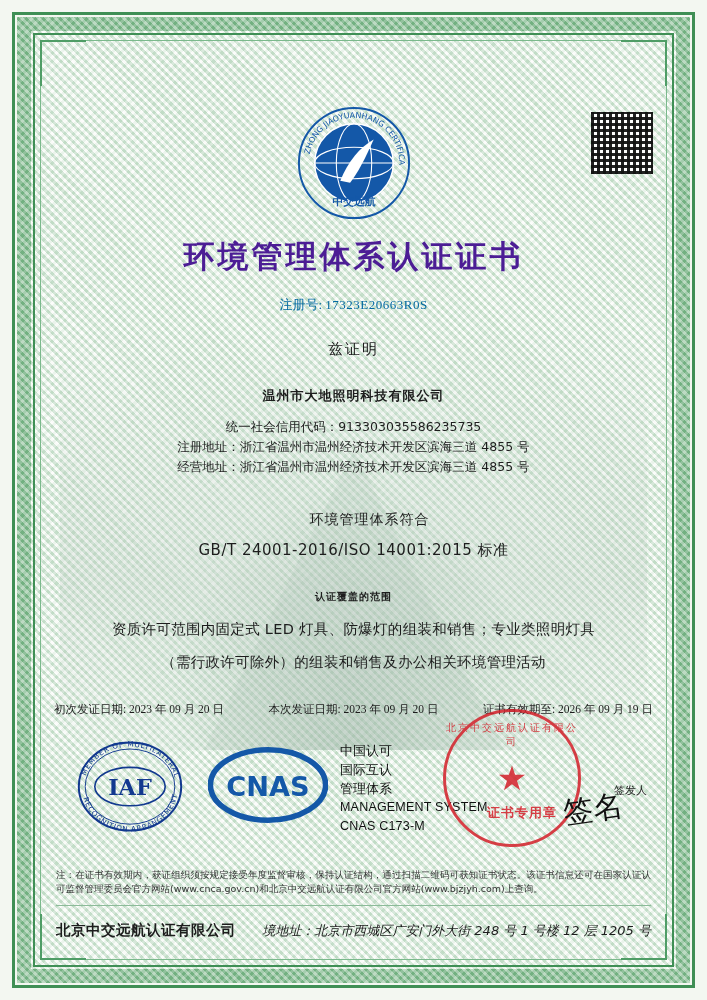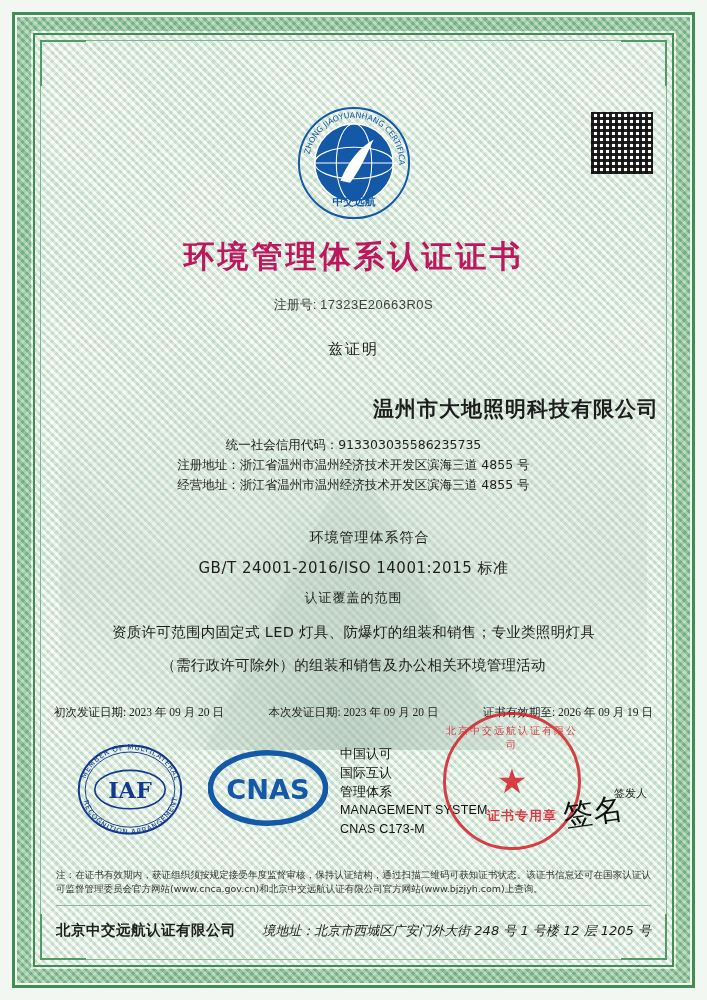--- a/index.html
+++ b/index.html
@@ -126,43 +126,42 @@
     background-blend-mode: multiply;
     opacity: 0.92;
   }
 
   .title {
     font-family: "DejaVu Sans", sans-serif;
     font-size: 31px;
     font-weight: bold;
     letter-spacing: 3px;
     margin-top: 12px;
-    color: #be185d;
+    color: #4c1d95;
   }
   .regline {
-    font-family: Liberation Sans, sans-serif;
+    font-family: Liberation Serif, serif;
     font-size: 13px;
     margin-top: 18px;
-    color: #404040;
+    color: #0369a1;
   }
   .regline .num { letter-spacing: 0.5px; }
 
   .hereby {
     font-family: "DejaVu Sans", sans-serif;
     font-size: 15px;
     margin-top: 26px;
     letter-spacing: 2px;
   }
   .company {
     font-family: "DejaVu Sans", sans-serif;
-    font-size: 21px;
+    font-size: 13px;
     font-weight: bold;
-    margin-top: 36px;
+    margin-top: 28px;
     letter-spacing: 1px;
-    text-align: right;
   }
 
   .info {
     margin-top: 12px;
     font-family: "DejaVu Sans", sans-serif;
     font-size: 12.5px;
     line-height: 20px;
   }
 
   .std-head {
@@ -173,23 +172,23 @@
     padding-left: 32px;
   }
   .std-val {
     font-family: "DejaVu Sans", sans-serif;
     font-size: 15px;
     margin-top: 12px;
     letter-spacing: 0.5px;
   }
   .scope-head {
     font-family: "DejaVu Sans", sans-serif;
-    font-size: 13px;
-    font-weight: normal;
-    margin-top: 11px;
+    font-size: 10px;
+    font-weight: bold;
+    margin-top: 30px;
     letter-spacing: 1px;
   }
   .scope-line {
     font-family: "DejaVu Sans", sans-serif;
     font-size: 14.5px;
     margin-top: 16px;
     letter-spacing: 0.3px;
   }
   .scope-line.second { margin-top: 14px; }
 

